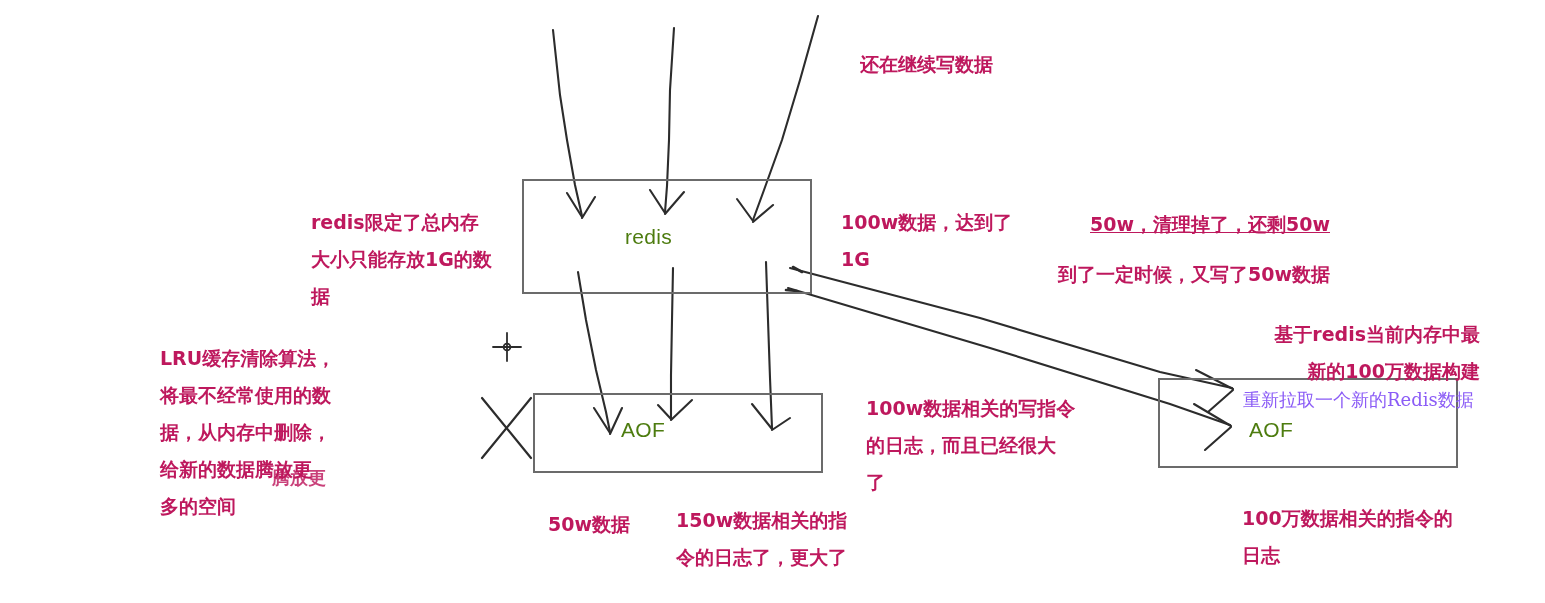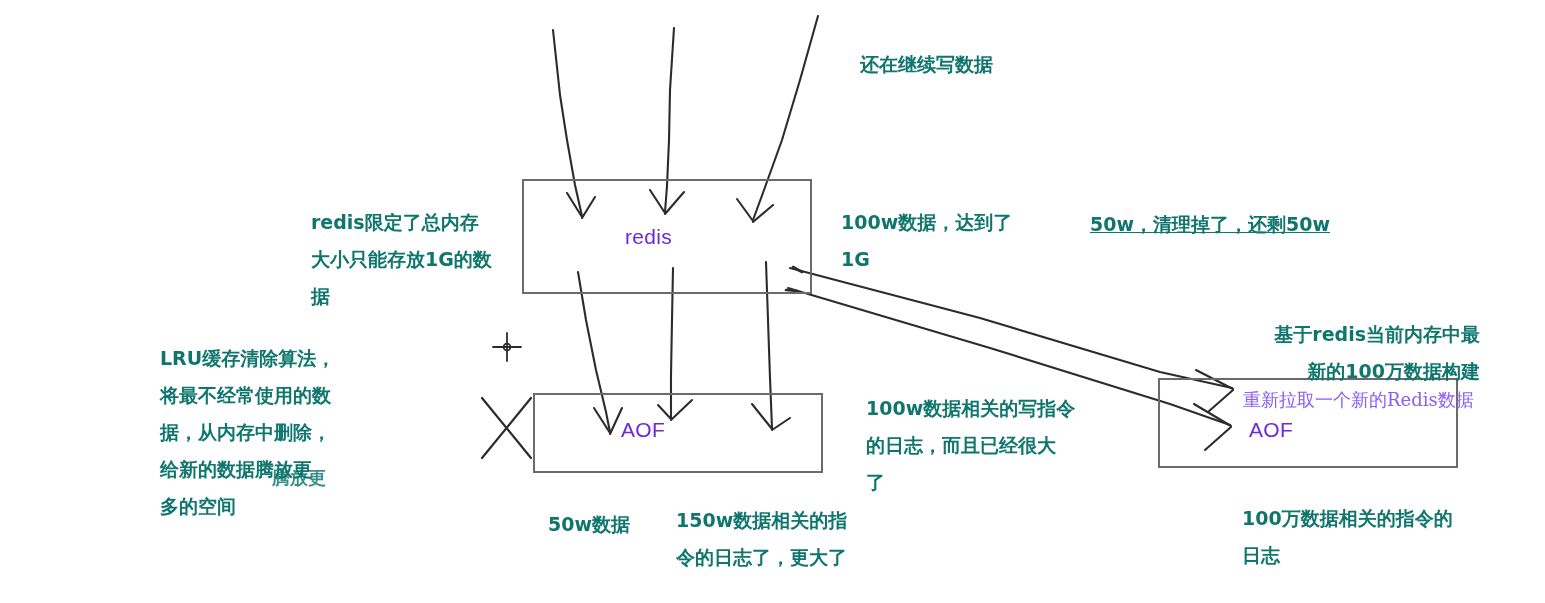--- a/index.html
+++ b/index.html
@@ -27,36 +27,36 @@
     pointer-events: none;
   }
   .box {
     position: absolute;
     border: 2px solid #6b6b6b;
     background: transparent;
     box-sizing: border-box;
   }
   .box-label {
     position: absolute;
-    color: #6d28d9;
+    color: #4d7c0f;
     font-size: 21px;
     letter-spacing: .3px;
     white-space: nowrap;
   }
   .note {
     position: absolute;
     color: #3a3f47;
     font-size: 19px;
     line-height: 37px;
     white-space: pre-line;
   }
   .note.cjk {
     font-family: "DejaVu Sans", "Liberation Sans", sans-serif;
     font-weight: 600;
-    color: #0f766e;
+    color: #be185d;
   }
   .note-sm {
     font-size: 18px;
     line-height: 36px;
     margin-top: 13px;
   }
   .red-label {
     position: absolute;
     color: #8b5cf6;
     font-family: "DejaVu Serif", "Liberation Serif", serif;
@@ -153,20 +153,21 @@
 将最不经常使用的数
 据，从内存中删除，
 给新的数据腾放更
 多的空间</div>
   <div class="note cjk note-sm" style="left:272px; top:447px; opacity:.82;">腾放更</div>
 
   <div class="note cjk" style="left:841px; top:204px; width:200px;">100w数据，达到了
 1G</div>
 
   <div class="note cjk" style="left:1090px; top:206px;text-decoration:underline;">50w，清理掉了，还剩50w</div>
+  <div class="note cjk" style="left:1058px; top:256px;">到了一定时候，又写了50w数据</div>
 
   <div class="note cjk" style="left:866px; top:390px; width:235px;">100w数据相关的写指令
 的日志，而且已经很大
 了</div>
 
   <div class="note cjk" style="left:548px; top:506px;">50w数据</div>
   <div class="note cjk" style="left:676px; top:502px; width:215px;">150w数据相关的指
 令的日志了，更大了</div>
 
   <div class="note cjk" style="left:1230px; top:316px; width:250px;text-align:right;">基于redis当前内存中最

